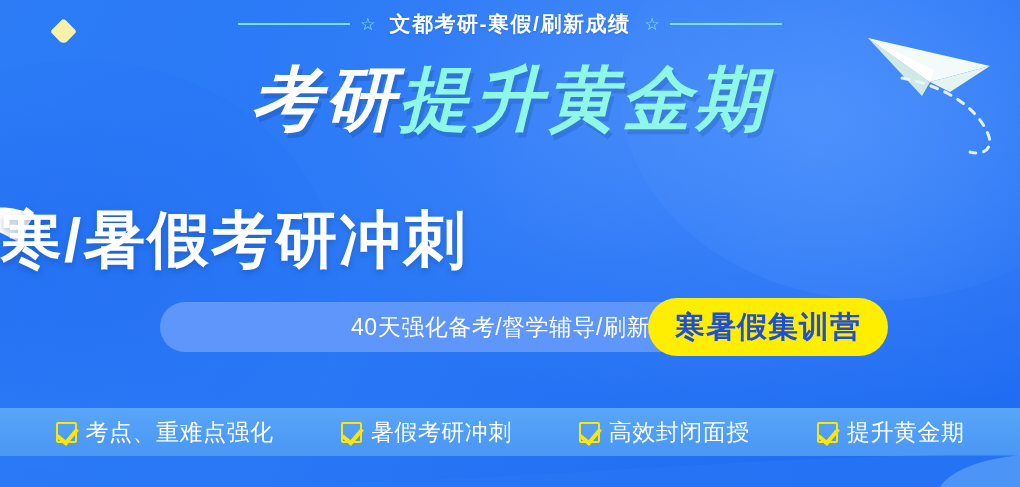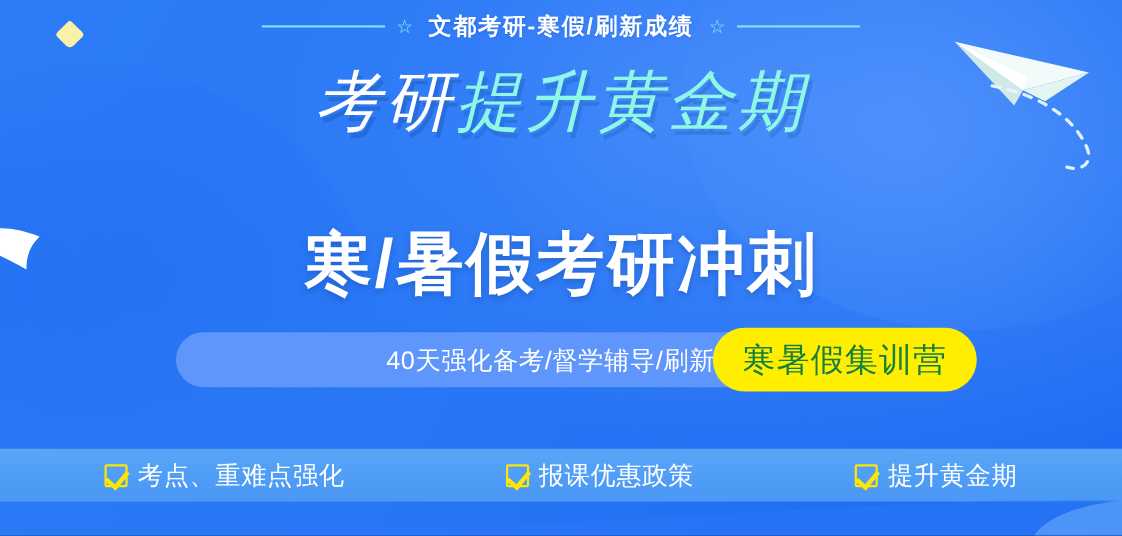--- a/index.html
+++ b/index.html
@@ -103,40 +103,39 @@
     text-shadow:0 1px 2px rgba(10,50,120,.22);
   }
 
   
   .title {
     position:absolute; left:0; top:62px;
     width:100%;
     text-align:center;
     white-space:nowrap;
     font-family:"DejaVu Serif", serif;
-    font-size:60px;
-    font-weight:400;
+    font-size:70px;
+    font-weight:700;
     font-style:italic;
     line-height:1.05;
     letter-spacing:4px;
   }
   .title .seg-a {
     color:#ffffff;
     text-shadow:3px 5px 0 rgba(20,70,150,.30);
   }
   .title .seg-b {
     color:#8ef7e6;
     text-shadow:3px 5px 0 rgba(20,80,160,.26);
   }
 
   
   .subtitle {
     position:absolute; left:0; top:198px;
     width:100%;
-    text-align:center;
     white-space:nowrap;
     color:#ffffff;
     font-size:62px;
     font-weight:700;
     letter-spacing:2px;
     text-shadow:0 3px 6px rgba(12,58,135,.34);
   }
 
   
   .pill-row {
@@ -157,23 +156,23 @@
     padding-left:28px;
   }
   .badge {
     position:absolute; right:-28px; top:-4px;
     width:240px; height:58px;
     background:#ffee00;
     border-radius:29px;
     display:flex; align-items:center; justify-content:center;
   }
   .badge-text {
-    color:#15803d;
+    color:#1d4ed8;
     font-size:30px;
-    font-weight:400;
+    font-weight:700;
     letter-spacing:1px;
     white-space:nowrap;
   }
 
   
   .feature-band {
     position:absolute; left:0; top:408px;
     width:100%; height:48px;
     background:linear-gradient(180deg, #59a6f8 0%, #4f9df6 55%, #4b97f5 100%);
     display:flex; align-items:center; justify-content:space-around;
@@ -263,23 +262,27 @@
 
   <div class="feature-band">
 
     <div class="feature">
       <span class="chk"></span>
       <span class="feature-label">考点、重难点强化</span>
     </div>
 
     <div class="feature">
       <span class="chk"></span>
-      <span class="feature-label">报课优惠政策</span>
-    </div>
-
+      <span class="feature-label">暑假考研冲刺</span>
+    </div>
+
+    <div class="feature">
+      <span class="chk"></span>
+      <span class="feature-label">高效封闭面授</span>
+    </div>
 
     <div class="feature">
       <span class="chk"></span>
       <span class="feature-label">提升黄金期</span>
     </div>
 
   </div>
 
   <div class="deco-bottom-wave">
     <svg width="1020" height="34" viewBox="0 0 1020 34" preserveAspectRatio="none">

